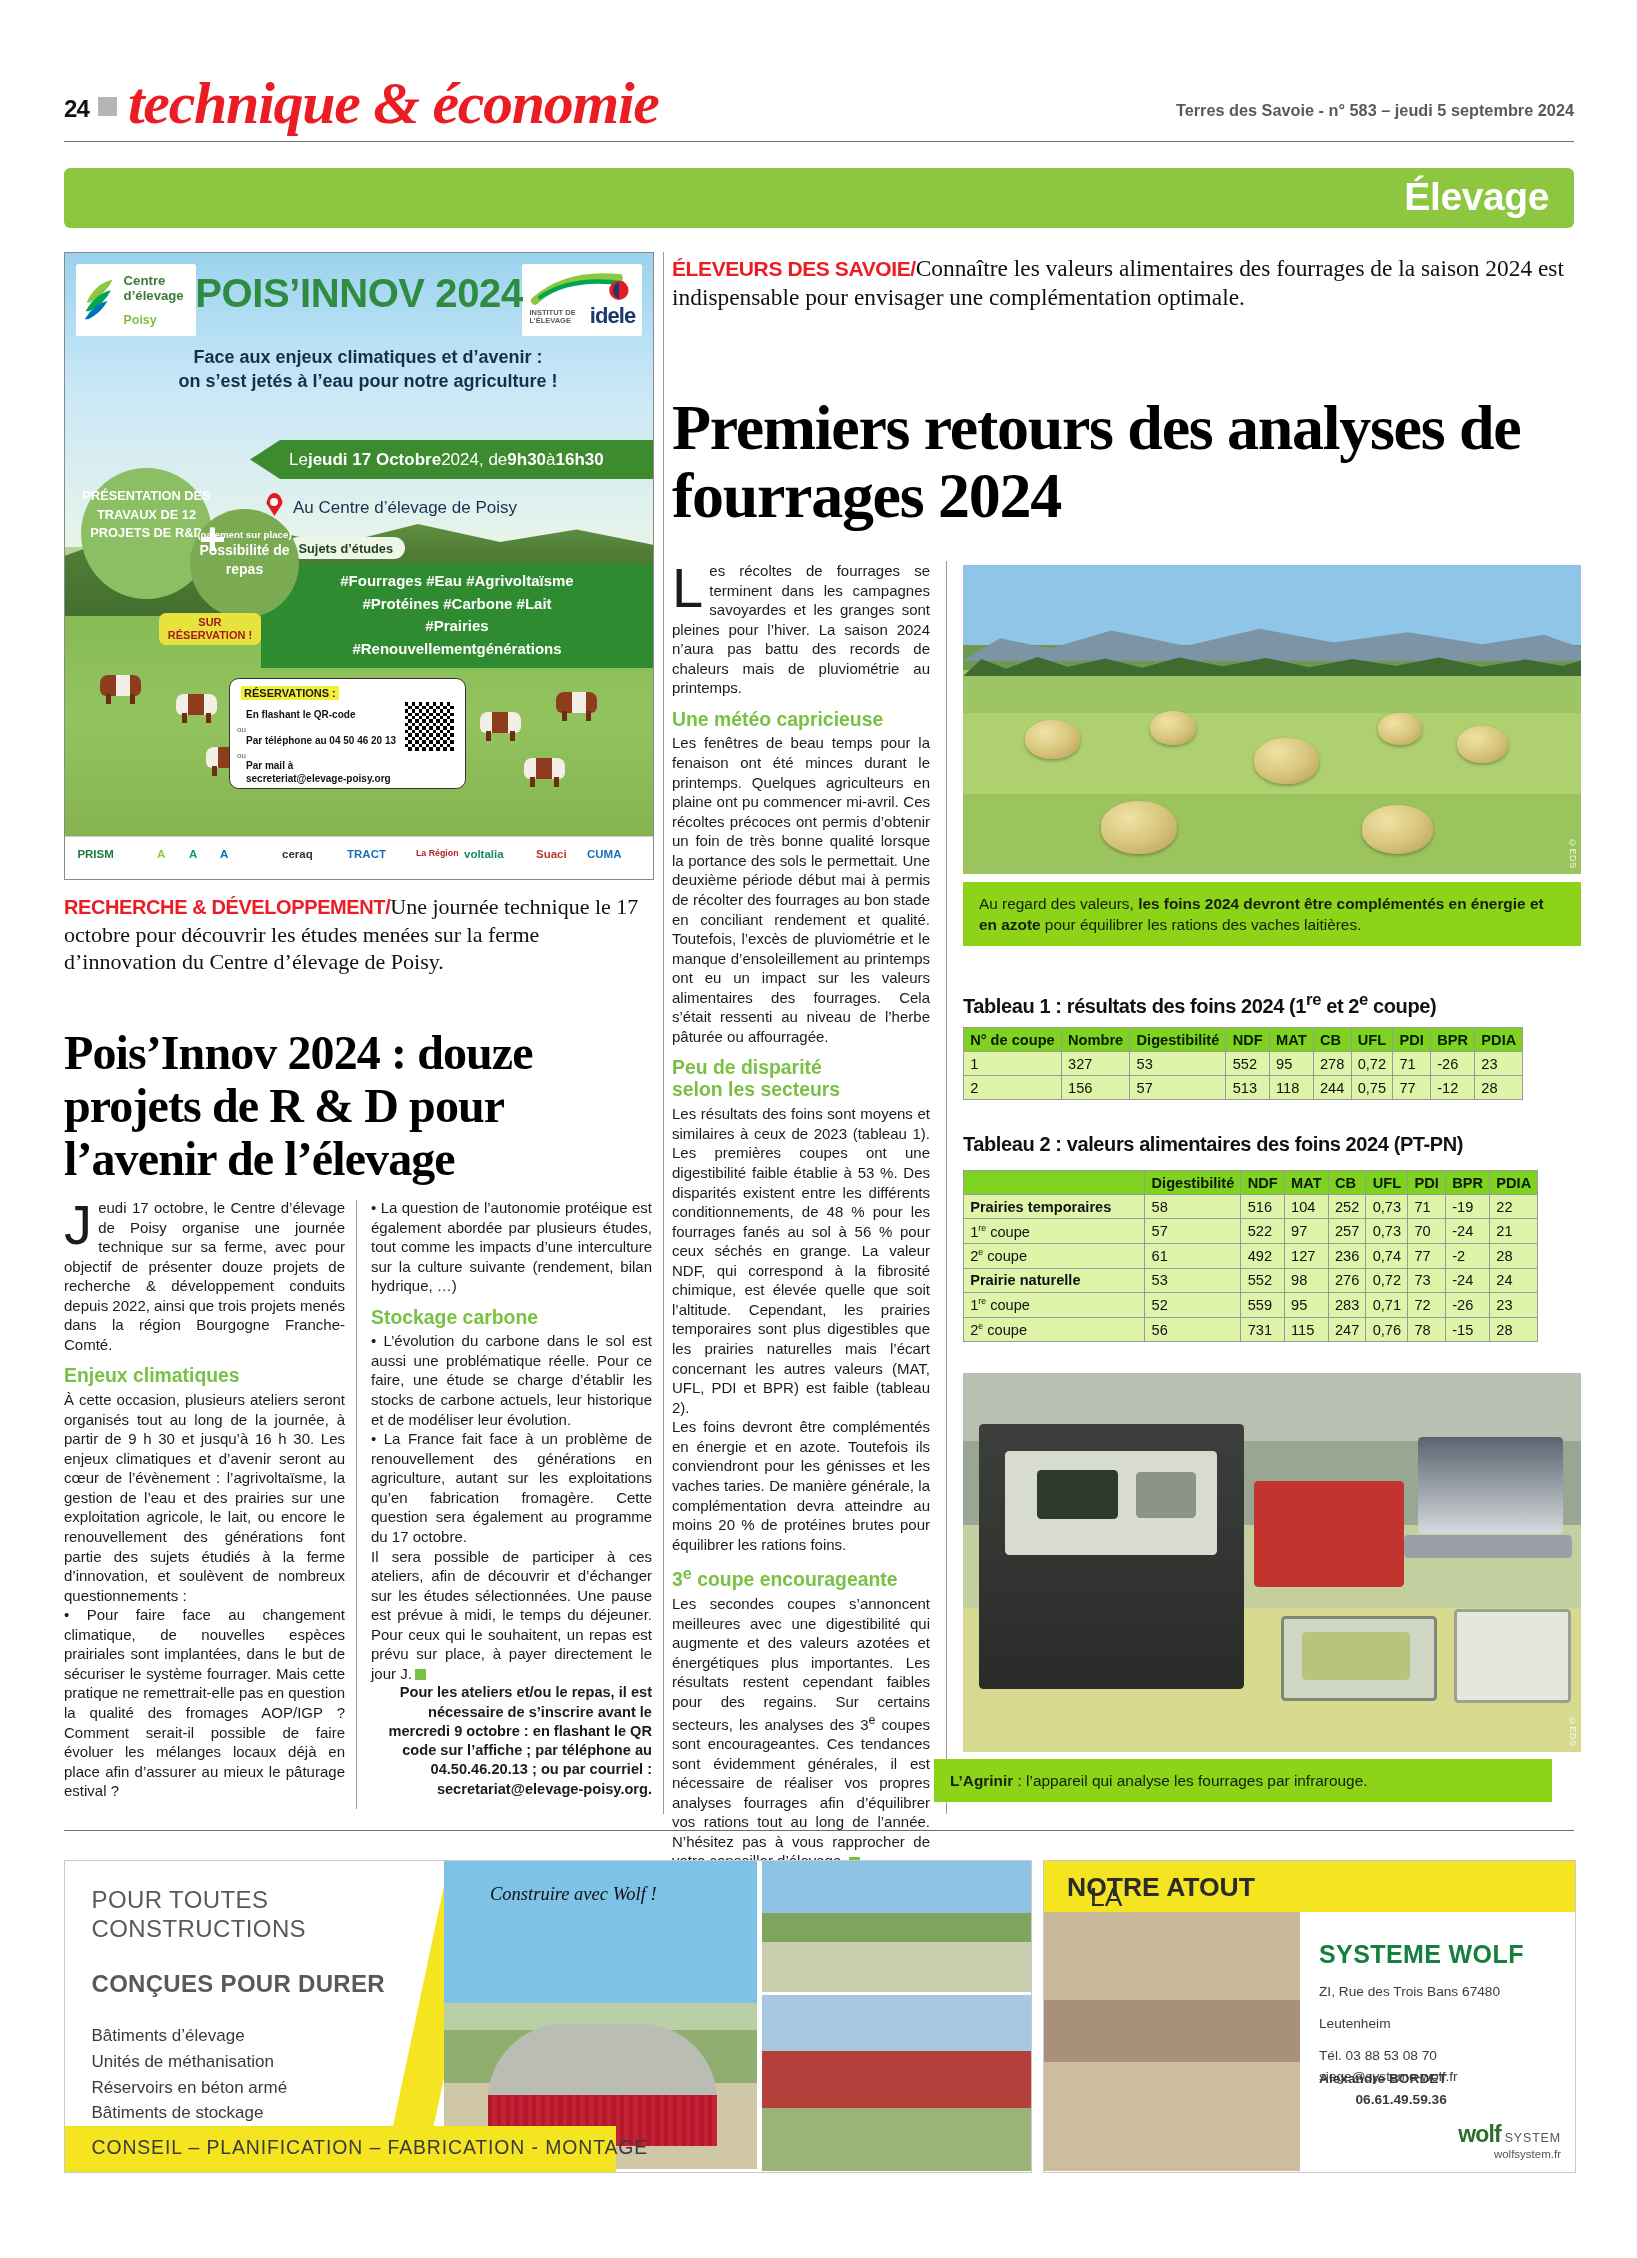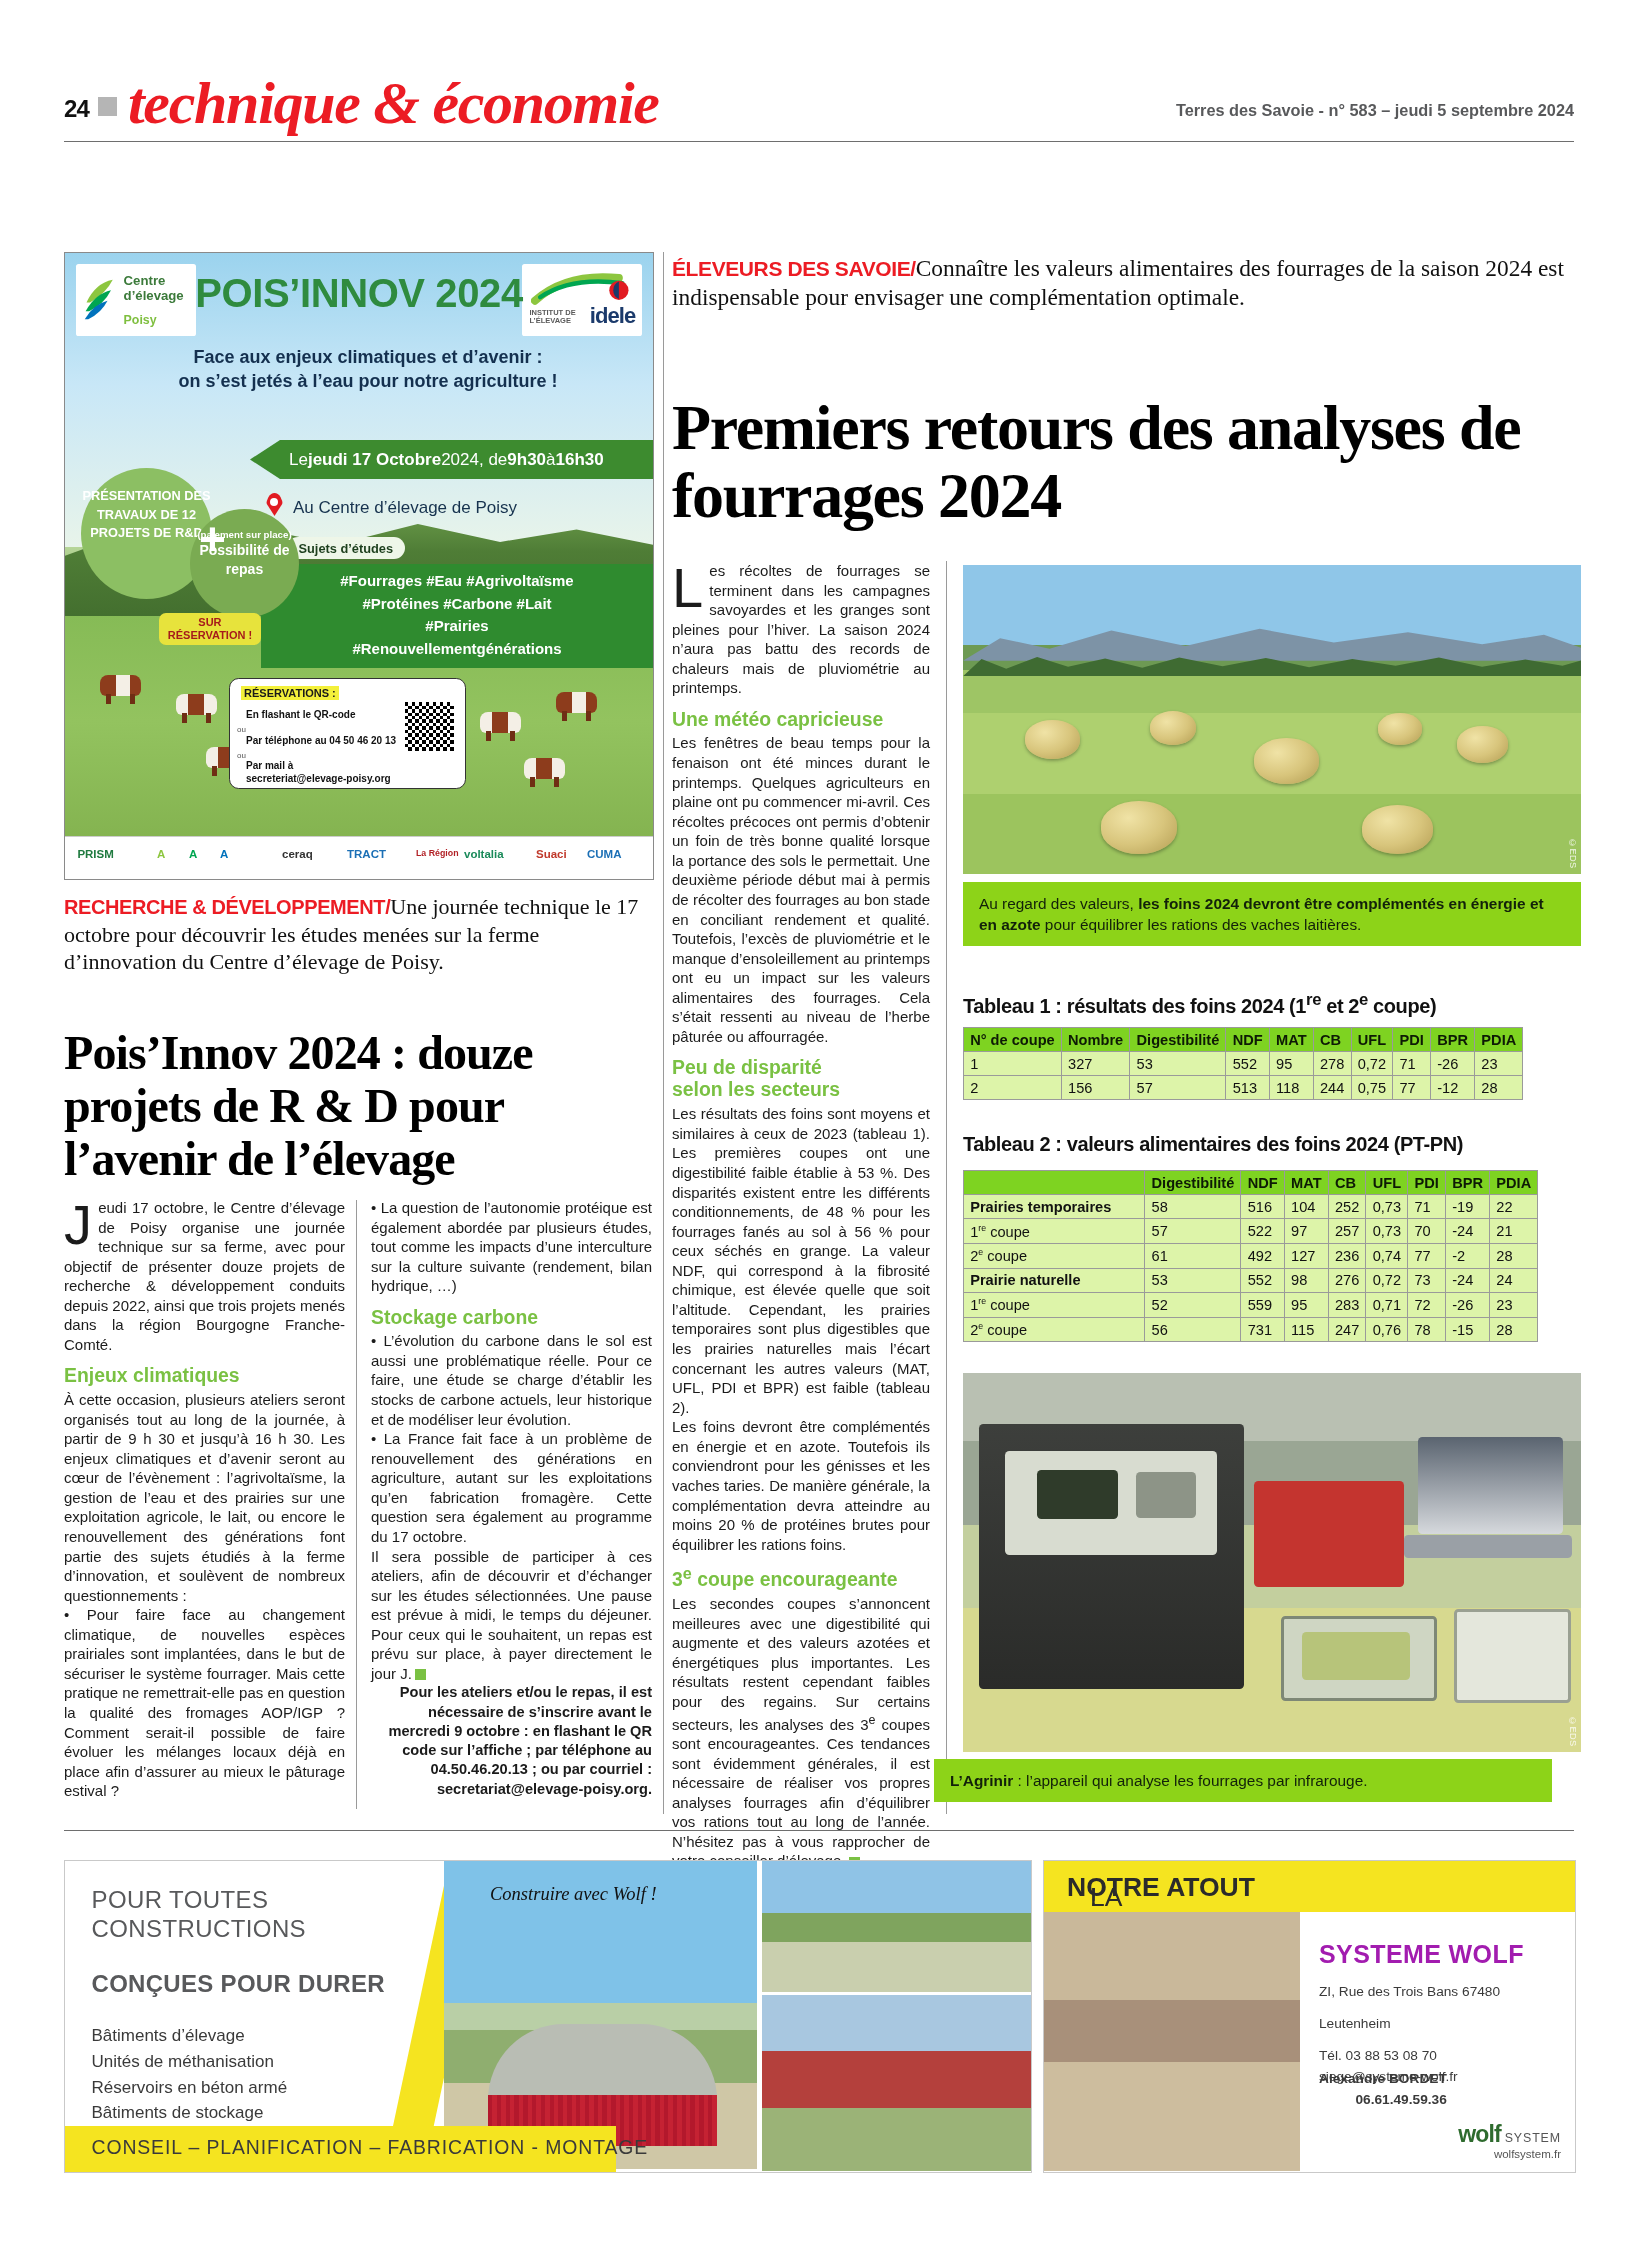--- a/index.html
+++ b/index.html
@@ -151,41 +151,44 @@
       background:linear-gradient(#8fc3e6 0 40%,#7fa45e 40% 62%,#c9cfae 62% 100%);}
   .aw-ph3{position:absolute;left:697px;top:134px;width:269px;height:176px;
       background:linear-gradient(#a8c7e0 0 32%,#b4403c 32% 64%,#9bb377 64% 100%);}
 
   .ad-sys{position:absolute;left:979px;top:0;width:531px;height:311px;background:#fff;border:0.9px solid #c9c9c9;overflow:hidden;}
   .sys-band{position:absolute;left:0;top:0;width:531px;height:51px;background:#f5e420;}
   .sys-band span{position:absolute;left:23px;top:10.6px;font-size:26.5px;color:#2b2b2b;}
   .sys-band b{font-weight:800;}
   .sys-ph{position:absolute;left:0;top:51px;width:256px;height:259px;
       background:linear-gradient(#c9b89a 0 34%,#a8907a 34% 58%,#cdbd9e 58% 100%);}
-  .sys-name{position:absolute;left:275px;top:79px;font-size:25px;font-weight:700;color:#a21caf;letter-spacing:0.4px;}
+  .sys-name{position:absolute;left:275px;top:79px;font-size:25px;font-weight:700;color:#15803d;letter-spacing:0.4px;}
   .sys-addr{position:absolute;left:275px;top:120px;font-size:13.7px;color:#3a3a3a;line-height:1.55;}
   .sys-contact{position:absolute;left:275px;top:208px;font-size:13.7px;font-weight:700;color:#3a3a3a;line-height:1.5;text-align:right;}
   .sys-logo{position:absolute;right:14px;bottom:12.4px;text-align:right;}
   .sys-logo .wf{font-size:23px;font-weight:800;color:#2e6b2e;letter-spacing:-0.9px;}
   .sys-logo .sy{font-size:12.4px;color:#555;letter-spacing:0.9px;}
   .sys-logo .url{font-size:11.5px;color:#555;}
 </style>
 </head>
 <body>
 
 <div class="page">
 
   <div class="masthead">
     <div class="folio">24</div>
     <div class="folio-square"></div>
     <div class="section-title">technique &amp; économie</div>
     <div class="issue-line">Terres des Savoie - n° 583 – jeudi 5 septembre 2024</div>
   </div>
   <div class="hrule" style="left:64px;top:141px;width:1510px;"></div>
 
+  <div class="rubric-bar">
+    <div class="rubric-label">Élevage</div>
+  </div>
 
   <div class="poster">
     <div class="p-sky"></div>
     <div class="p-hills"></div>
     <div class="p-field"></div>
 
     <div class="cow cowA" style="left:35px;top:422px;"></div>
     <div class="cow cowB" style="left:111px;top:441px;"></div>
     <div class="cow cowA" style="left:189px;top:429px;"></div>
     <div class="cow cowB" style="left:261px;top:452px;"></div>

